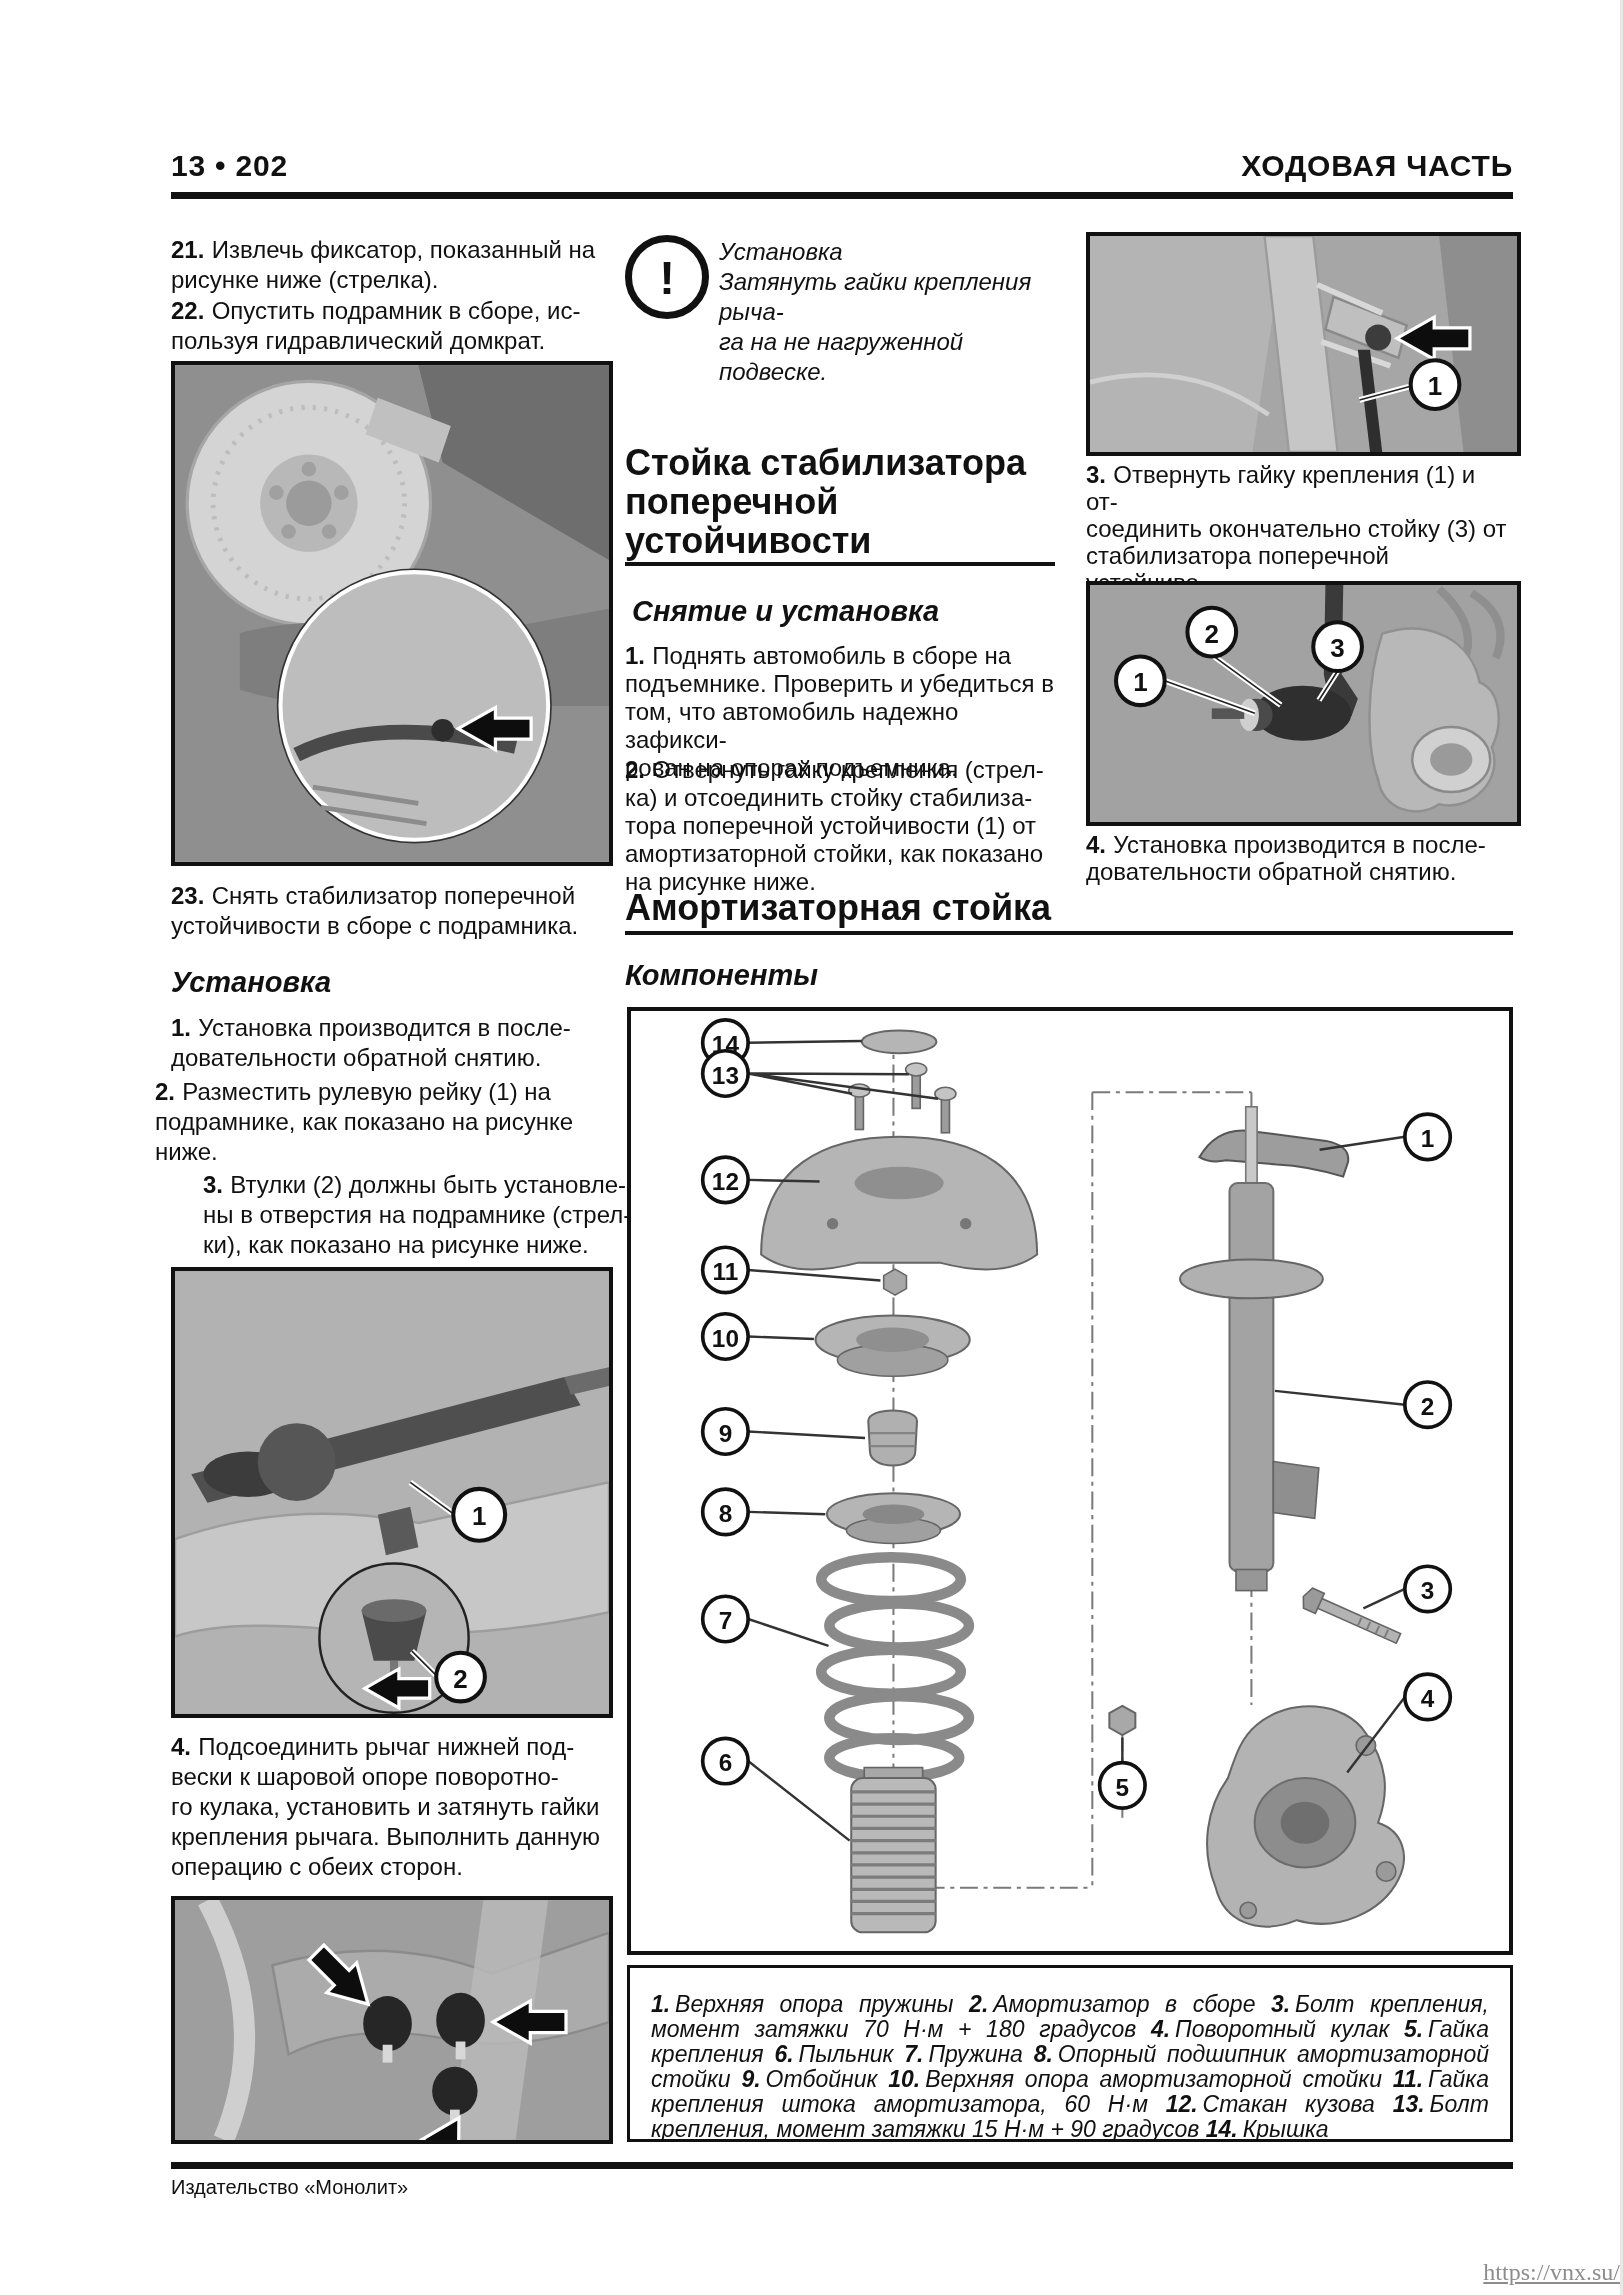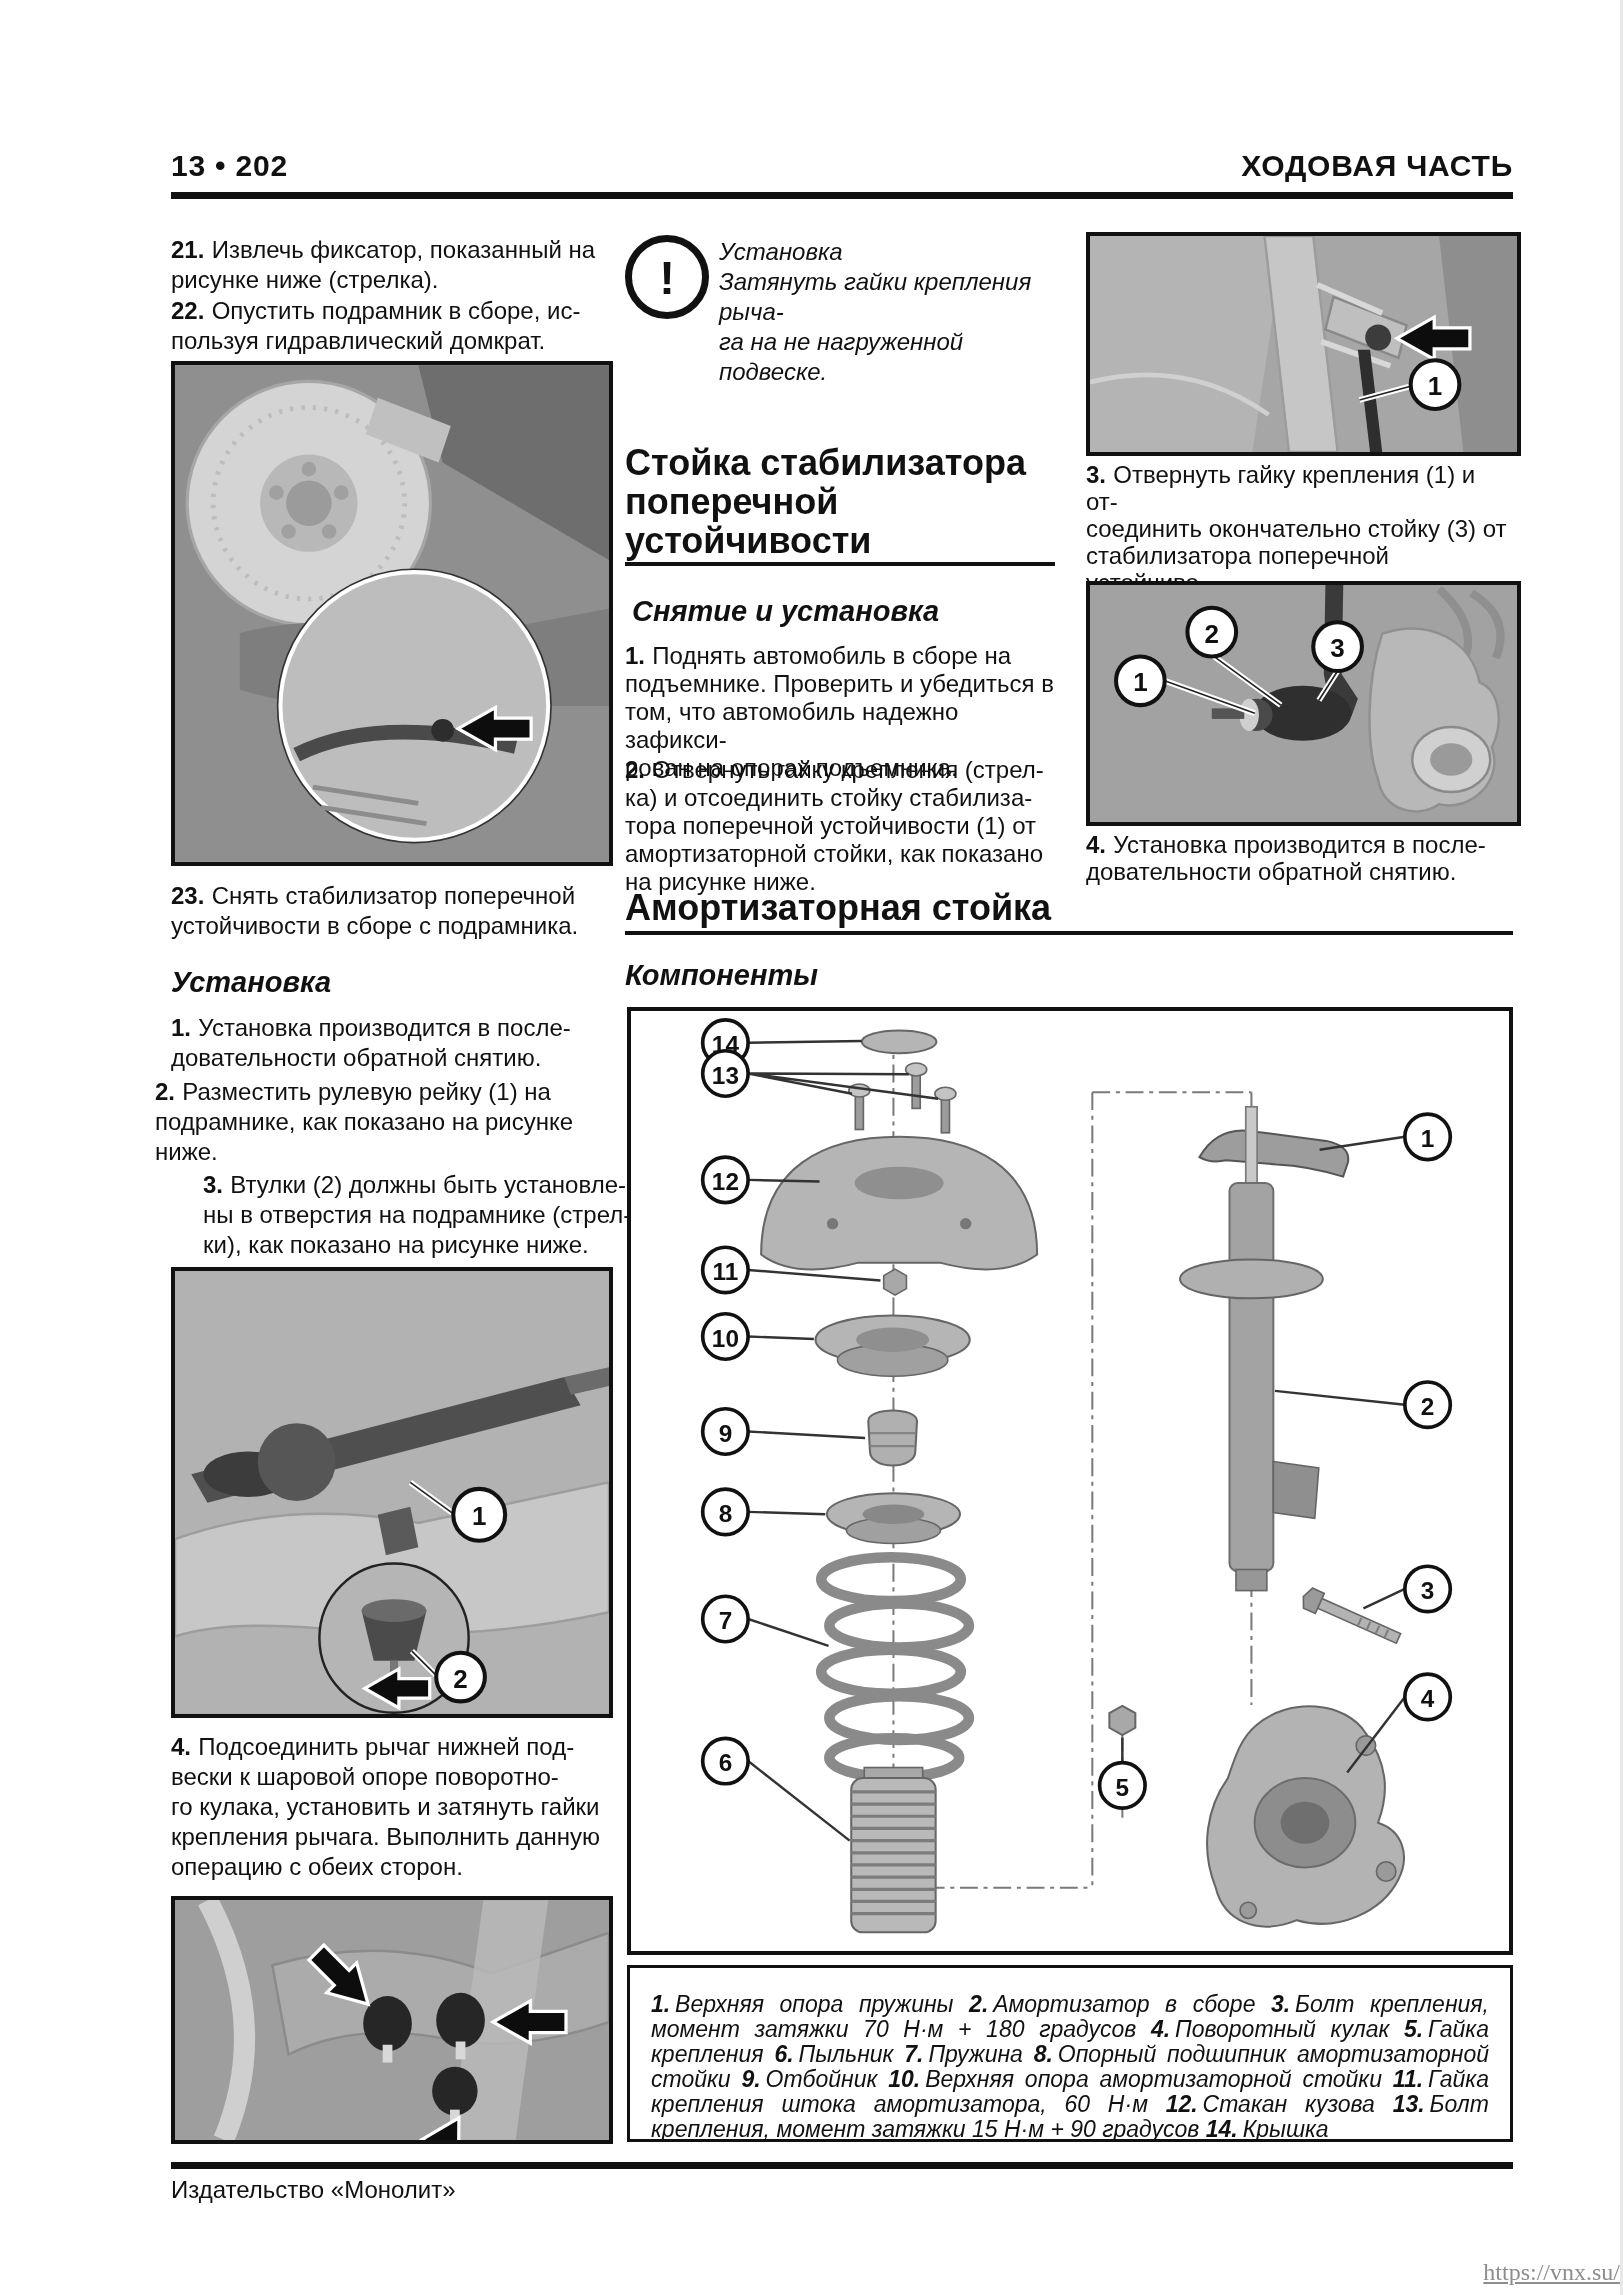--- a/index.html
+++ b/index.html
@@ -16,21 +16,21 @@
   .h-big{font-size:36px;line-height:39px;font-weight:bold;white-space:pre-line;margin:0;}
   .h-sub{font-size:29px;font-weight:bold;font-style:italic;margin:0;}
   .note-text{font-size:24px;line-height:30px;font-style:italic;white-space:pre-line;}
   .note-icon{width:70px;height:70px;border:7.3px solid #111;border-radius:50%;
              display:flex;align-items:center;justify-content:center;
              font-weight:bold;font-size:47px;background:#fff;}
   .figure{display:block;background:#a8a8a8;border:4px solid #111;}
   .caption-box{border:3.2px solid #111;padding:24px 21px;box-sizing:border-box;
                font-size:23px;line-height:25px;font-style:italic;text-align:justify;}
   .caption-box b{font-style:italic;margin-right:4.9px;}
-  .footer-pub{font-size:24px;}
+  .footer-pub{font-size:20px;}
   .url{font-family:"Liberation Serif",serif;font-size:24px;color:#8d8d8d;
        text-decoration:underline;text-align:right;width:100%;}
   svg text{font-family:"Liberation Sans",sans-serif;font-weight:bold;
            text-anchor:middle;dominant-baseline:central;fill:#111;}
   svg .co-t{font-size:32px;}
   svg .co-d{font-size:30px;}
 </style>
 </head>
 <body>
 

